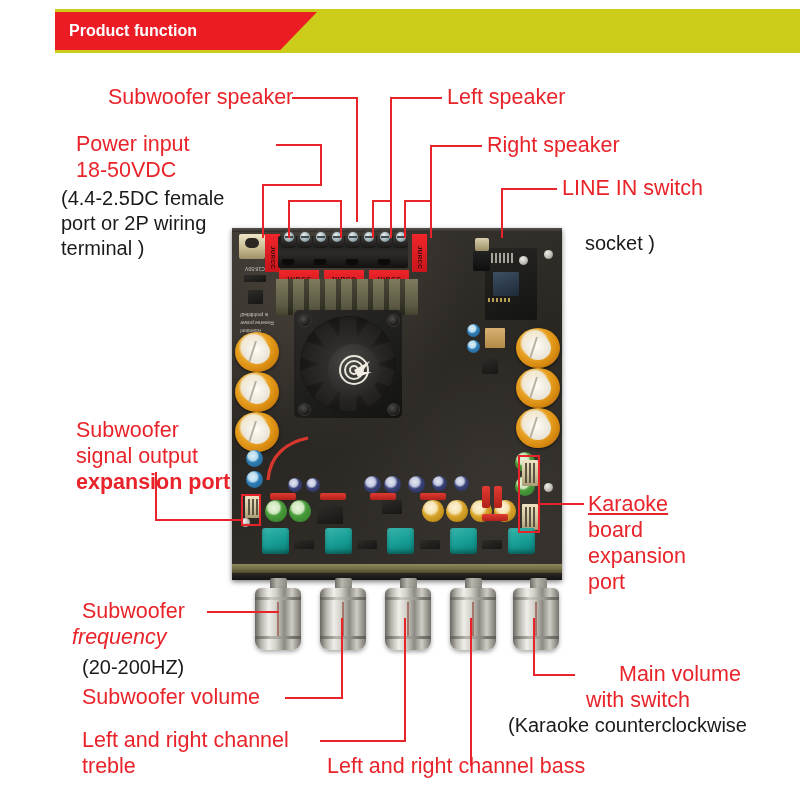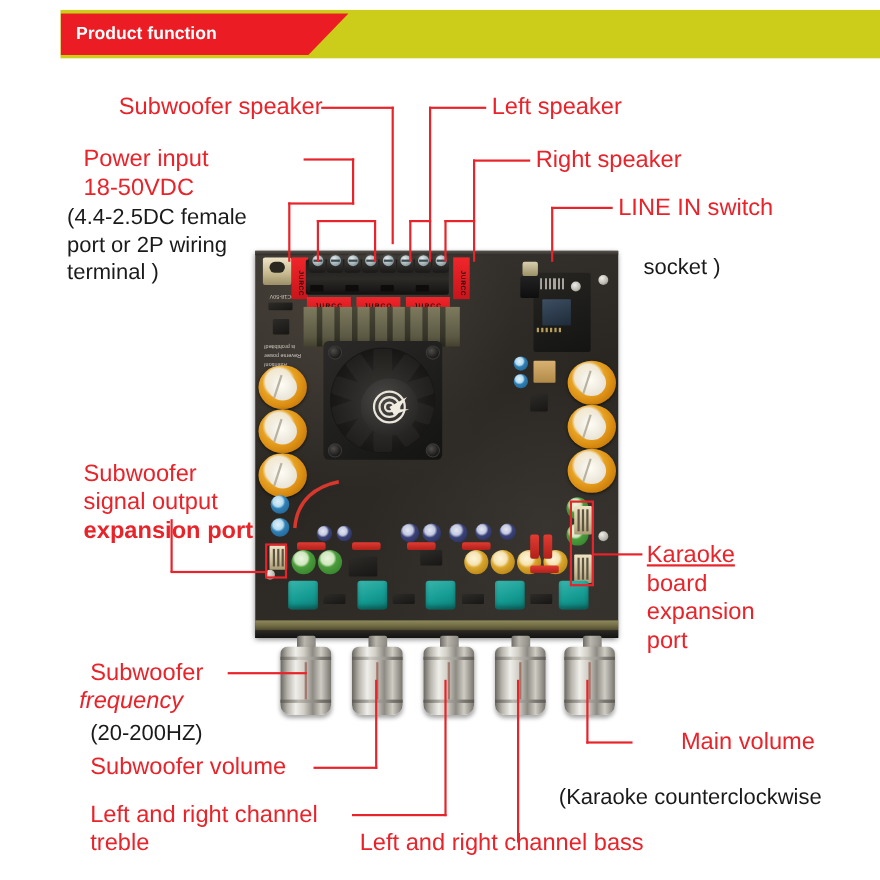--- a/index.html
+++ b/index.html
@@ -470,15 +470,16 @@
   <div class="lbl blk sm" style="left:82px;top:655px;">(20-200HZ)</div>
 
   <div class="lbl" style="left:82px;top:684px;">Subwoofer volume</div>
 
   <div class="lbl" style="left:82px;top:727px;">Left and right channel</div>
   <div class="lbl" style="left:82px;top:753px;">treble</div>
 
   <div class="lbl" style="left:327px;top:753px;">Left and right channel bass</div>
 
   <div class="lbl" style="left:580px;top:661px;margin-left:39px;">Main volume</div>
+  <div class="lbl" style="left:586px;top:687px;">with switch</div>
   <div class="lbl blk sm" style="left:508px;top:713px;">(Karaoke counterclockwise</div>
 
 </div>
 
 </body></html>

